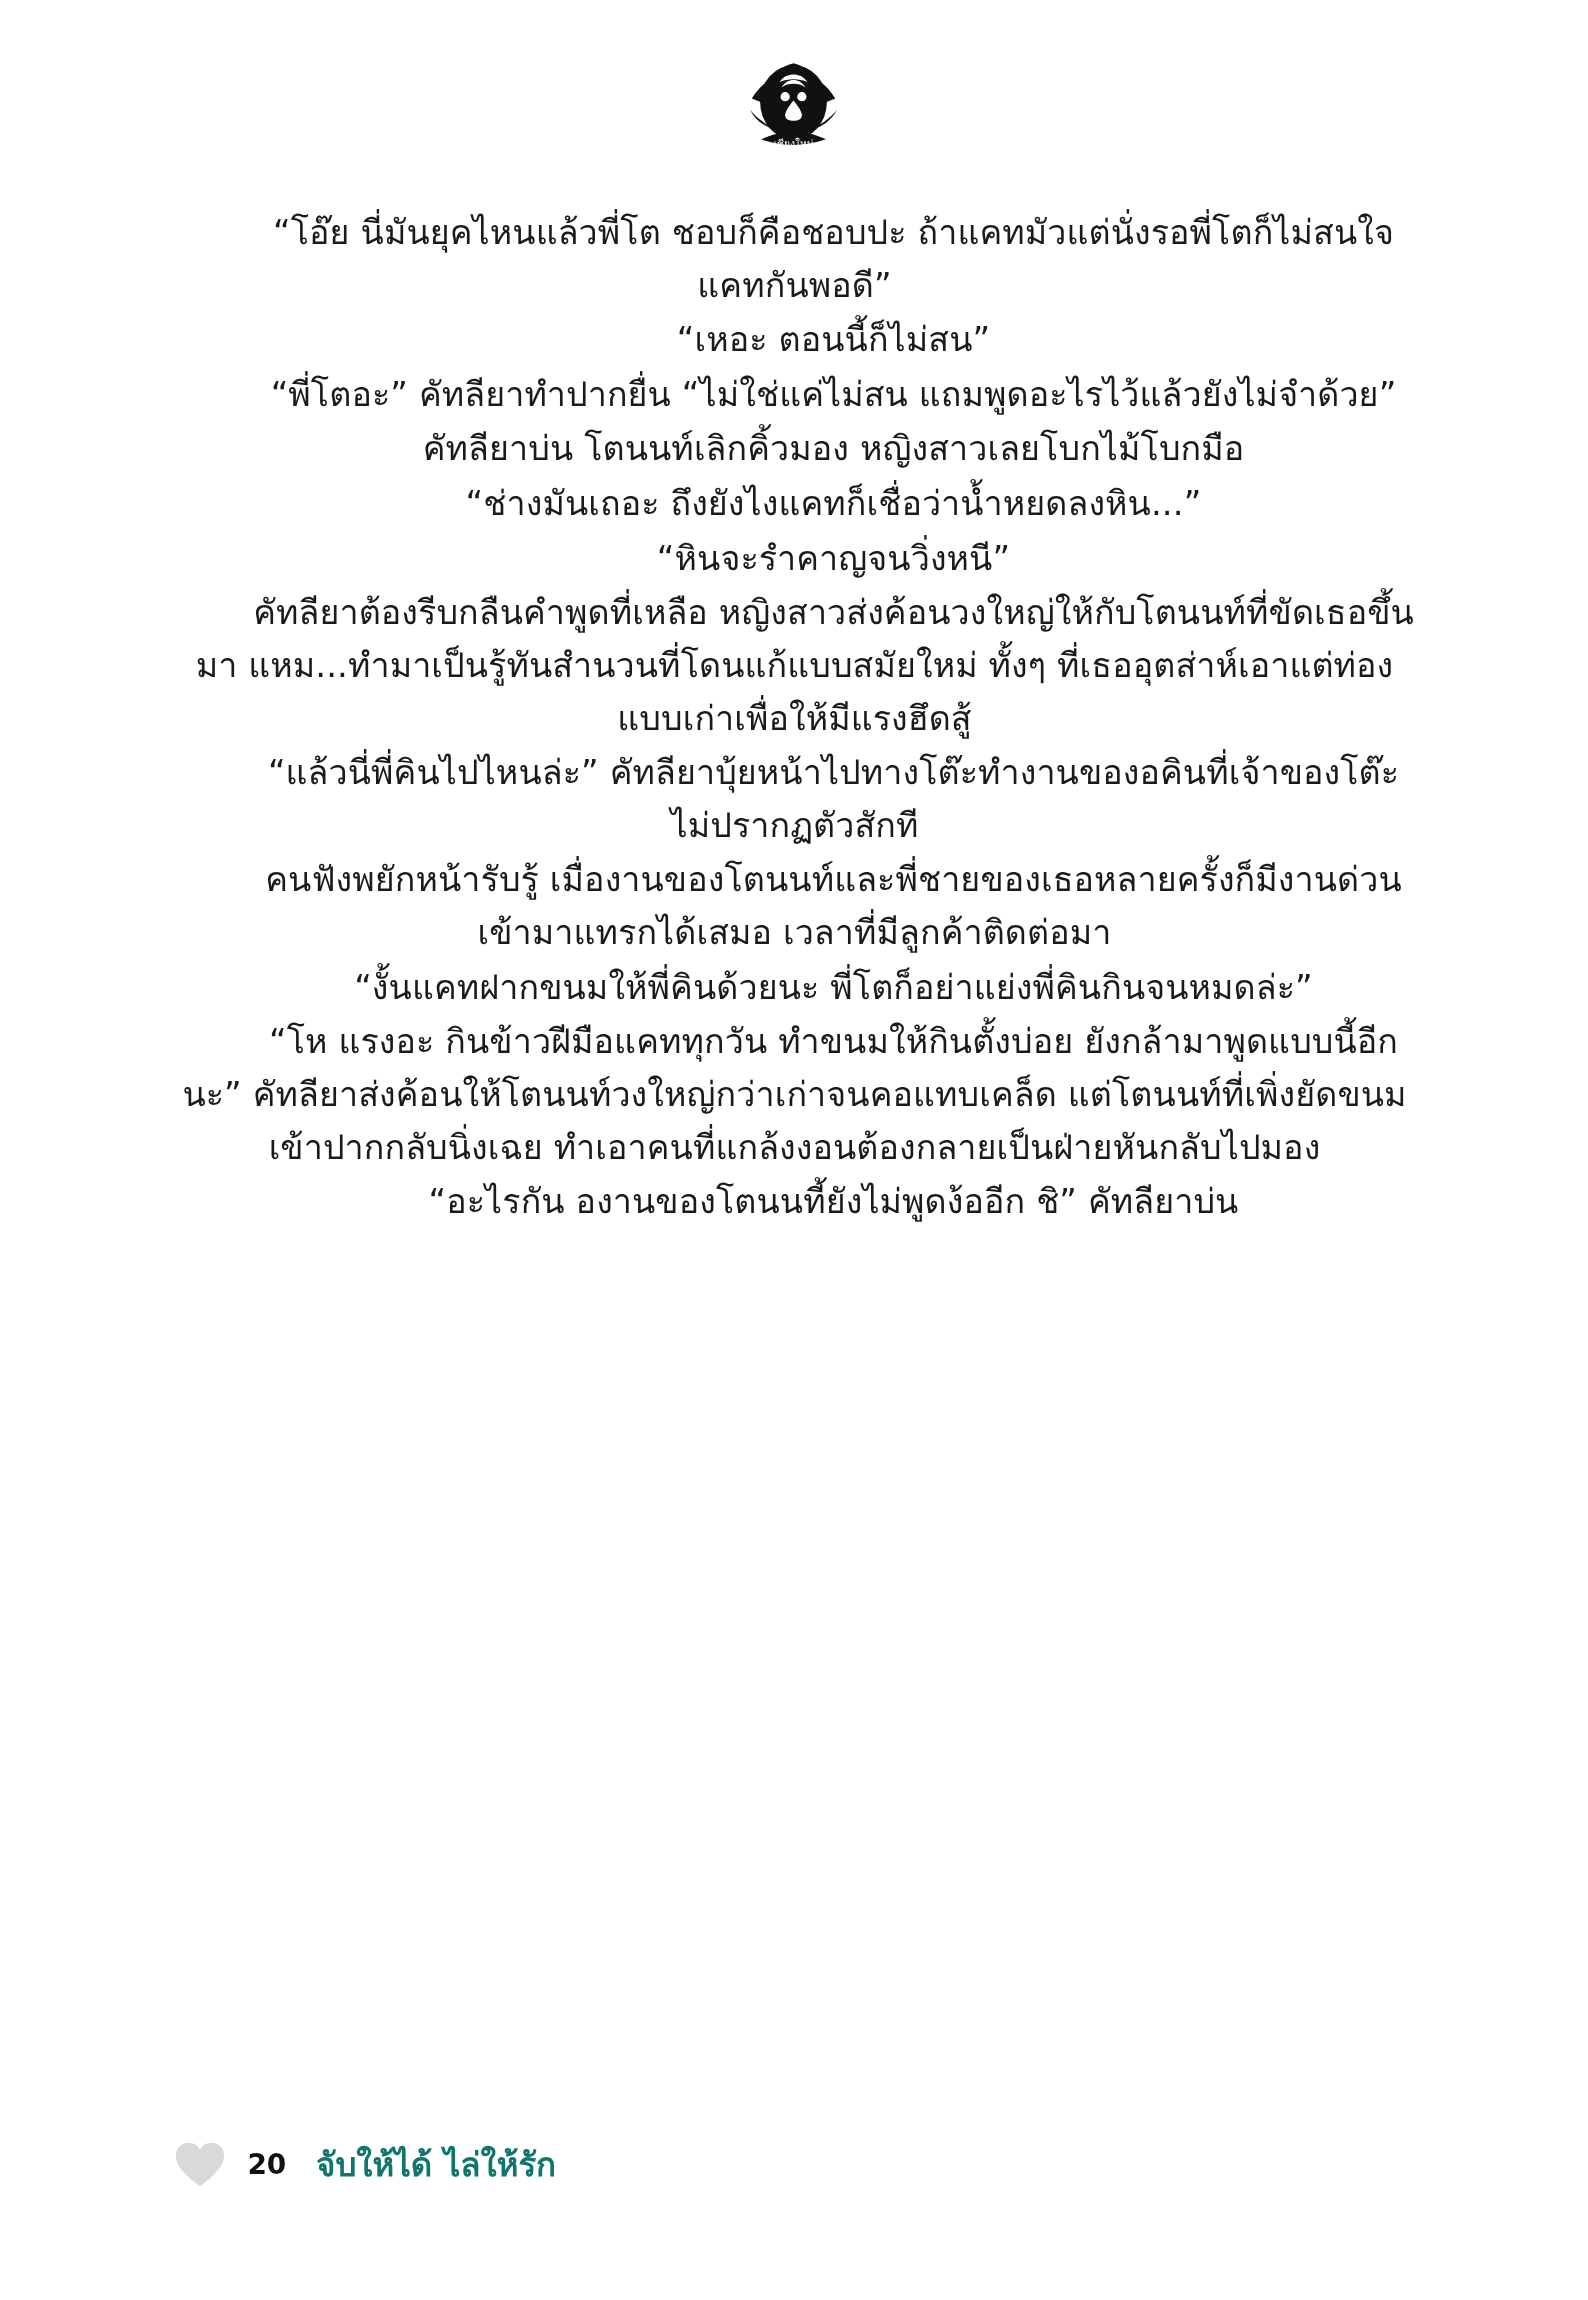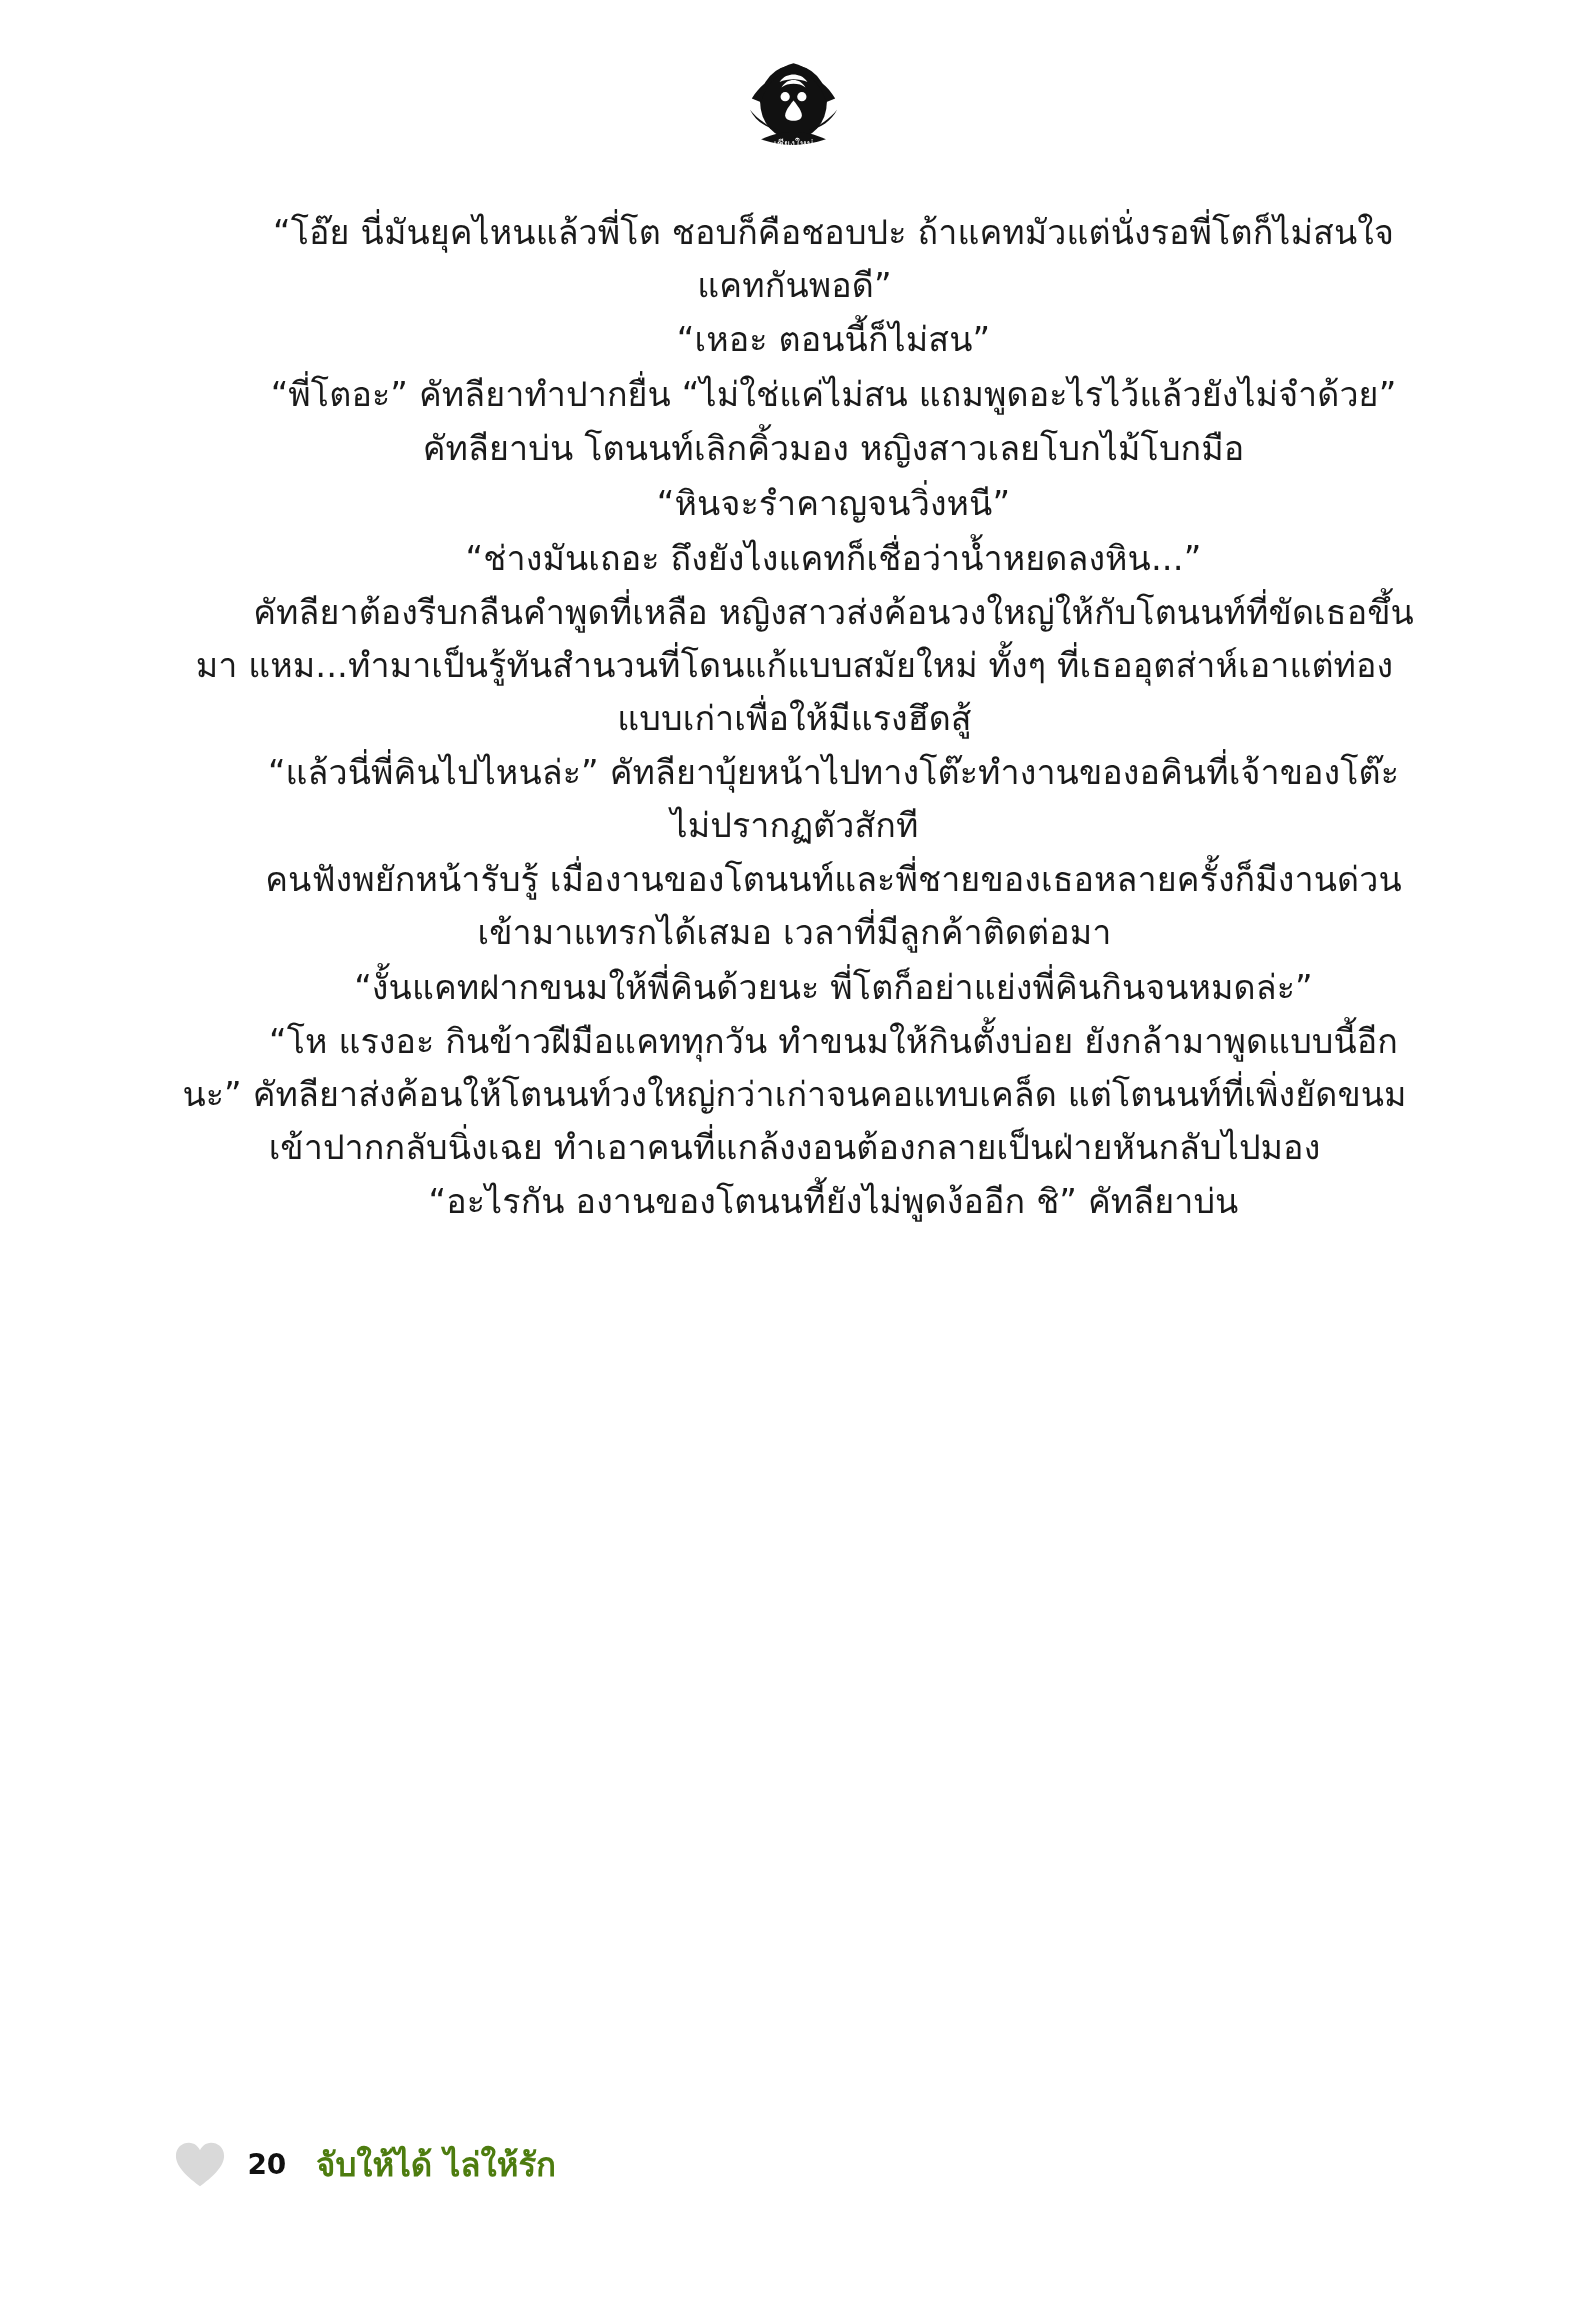--- a/index.html
+++ b/index.html
@@ -79,21 +79,21 @@
   }
   .page-number {
     font-size: 28px;
     font-weight: bold;
     color: #111;
     font-family: "DejaVu Sans", sans-serif;
   }
   .book-title {
     font-size: 33px;
     font-weight: bold;
-    color: #4d7c0f;
+    color: #0f766e;
     font-family: "DejaVu Sans", sans-serif;
     margin-left: 9.3px;
   }
 </style>
 </head>
 <body>
 
 <div class="page">
 
   <div class="header-ornament">
@@ -114,22 +114,22 @@
         <text x="75" y="100" font-family="DejaVu Sans, sans-serif" font-size="11" fill="#ffffff" text-anchor="middle">เชียงใหม่</text>
       </svg>
     </div>
   </div>
 
   <div class="content">
     <p class="para">“โอ๊ย นี่มันยุคไหนแล้วพี่โต ชอบก็คือชอบปะ ถ้าแคทมัวแต่นั่งรอพี่โตก็ไม่สนใจแคทกันพอดี”</p>
     <p class="para">“เหอะ ตอนนี้ก็ไม่สน”</p>
     <p class="para">“พี่โตอะ” คัทลียาทำปากยื่น “ไม่ใช่แค่ไม่สน แถมพูดอะไรไว้แล้วยังไม่จำด้วย”</p>
     <p class="para">คัทลียาบ่น โตนนท์เลิกคิ้วมอง หญิงสาวเลยโบกไม้โบกมือ</p>
+    <p class="para">“ช่างมันเถอะ ถึงยังไงแคทก็เชื่อว่าน้ำหยดลงหิน...”</p>
     <p class="para">“หินจะรำคาญจนวิ่งหนี”</p>
-    <p class="para">“ช่างมันเถอะ ถึงยังไงแคทก็เชื่อว่าน้ำหยดลงหิน...”</p>
     <p class="para">คัทลียาต้องรีบกลืนคำพูดที่เหลือ หญิงสาวส่งค้อนวงใหญ่ให้กับโตนนท์ที่ขัดเธอขึ้นมา แหม...ทำมาเป็นรู้ทันสำนวนที่โดนแก้แบบสมัยใหม่ ทั้งๆ ที่เธออุตส่าห์เอาแต่ท่องแบบเก่าเพื่อให้มีแรงฮึดสู้</p>
     <p class="para">“แล้วนี่พี่คินไปไหนล่ะ” คัทลียาบุ้ยหน้าไปทางโต๊ะทำงานของอคินที่เจ้าของโต๊ะไม่ปรากฏตัวสักที</p>
     <p class="para">คนฟังพยักหน้ารับรู้ เมื่องานของโตนนท์และพี่ชายของเธอหลายครั้งก็มีงานด่วนเข้ามาแทรกได้เสมอ เวลาที่มีลูกค้าติดต่อมา</p>
     <p class="para">“งั้นแคทฝากขนมให้พี่คินด้วยนะ พี่โตก็อย่าแย่งพี่คินกินจนหมดล่ะ”</p>
     <p class="para">“โห แรงอะ กินข้าวฝีมือแคททุกวัน ทำขนมให้กินตั้งบ่อย ยังกล้ามาพูดแบบนี้อีกนะ” คัทลียาส่งค้อนให้โตนนท์วงใหญ่กว่าเก่าจนคอแทบเคล็ด แต่โตนนท์ที่เพิ่งยัดขนมเข้าปากกลับนิ่งเฉย ทำเอาคนที่แกล้งงอนต้องกลายเป็นฝ่ายหันกลับไปมอง</p>
     <p class="para">“อะไรกัน องานของโตนนที้ยังไม่พูดง้ออีก ชิ” คัทลียาบ่น</p>
   </div>
 
   <div class="footer">
     <svg class="heart-icon" viewBox="0 0 58 54" xmlns="http://www.w3.org/2000/svg">

